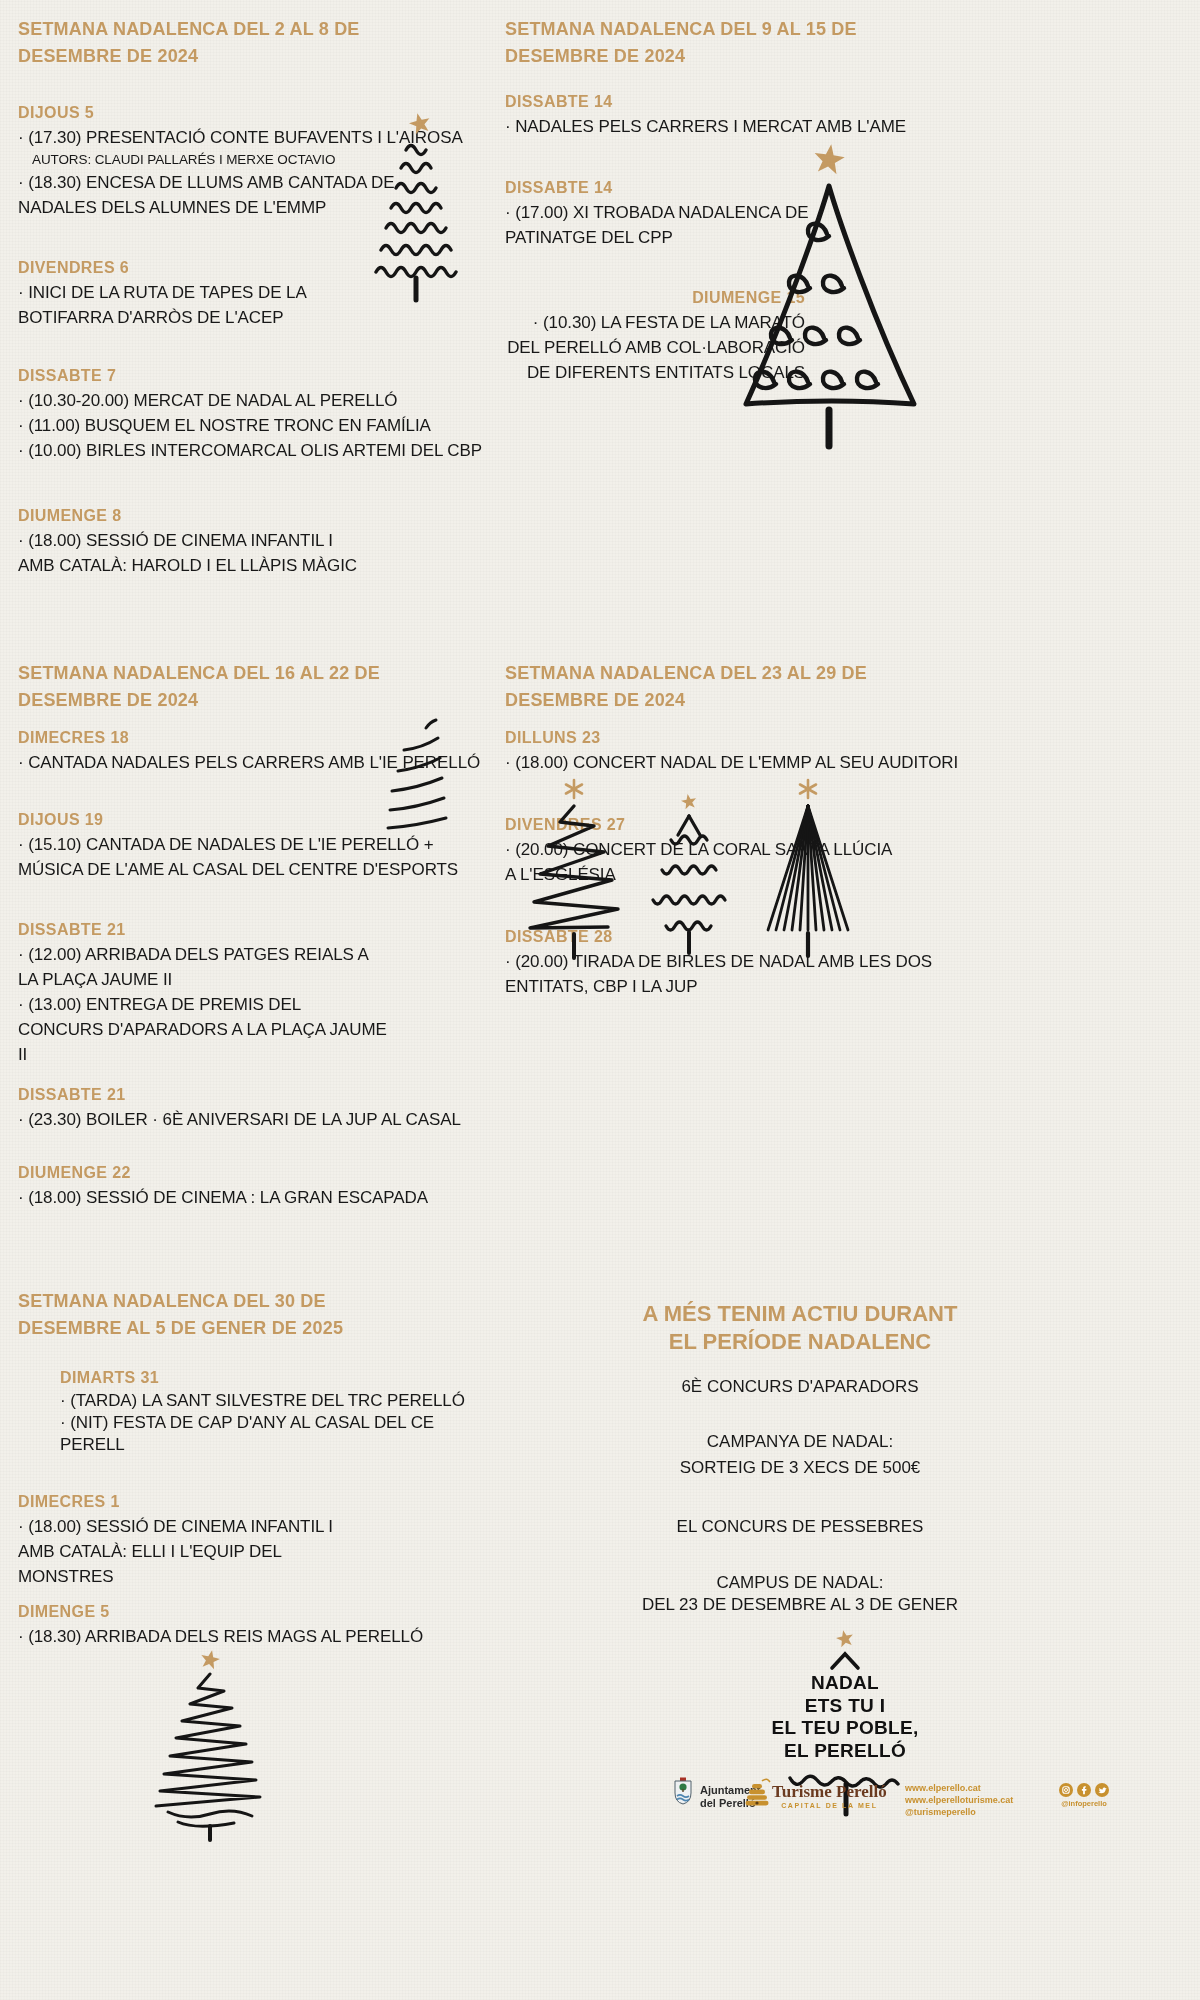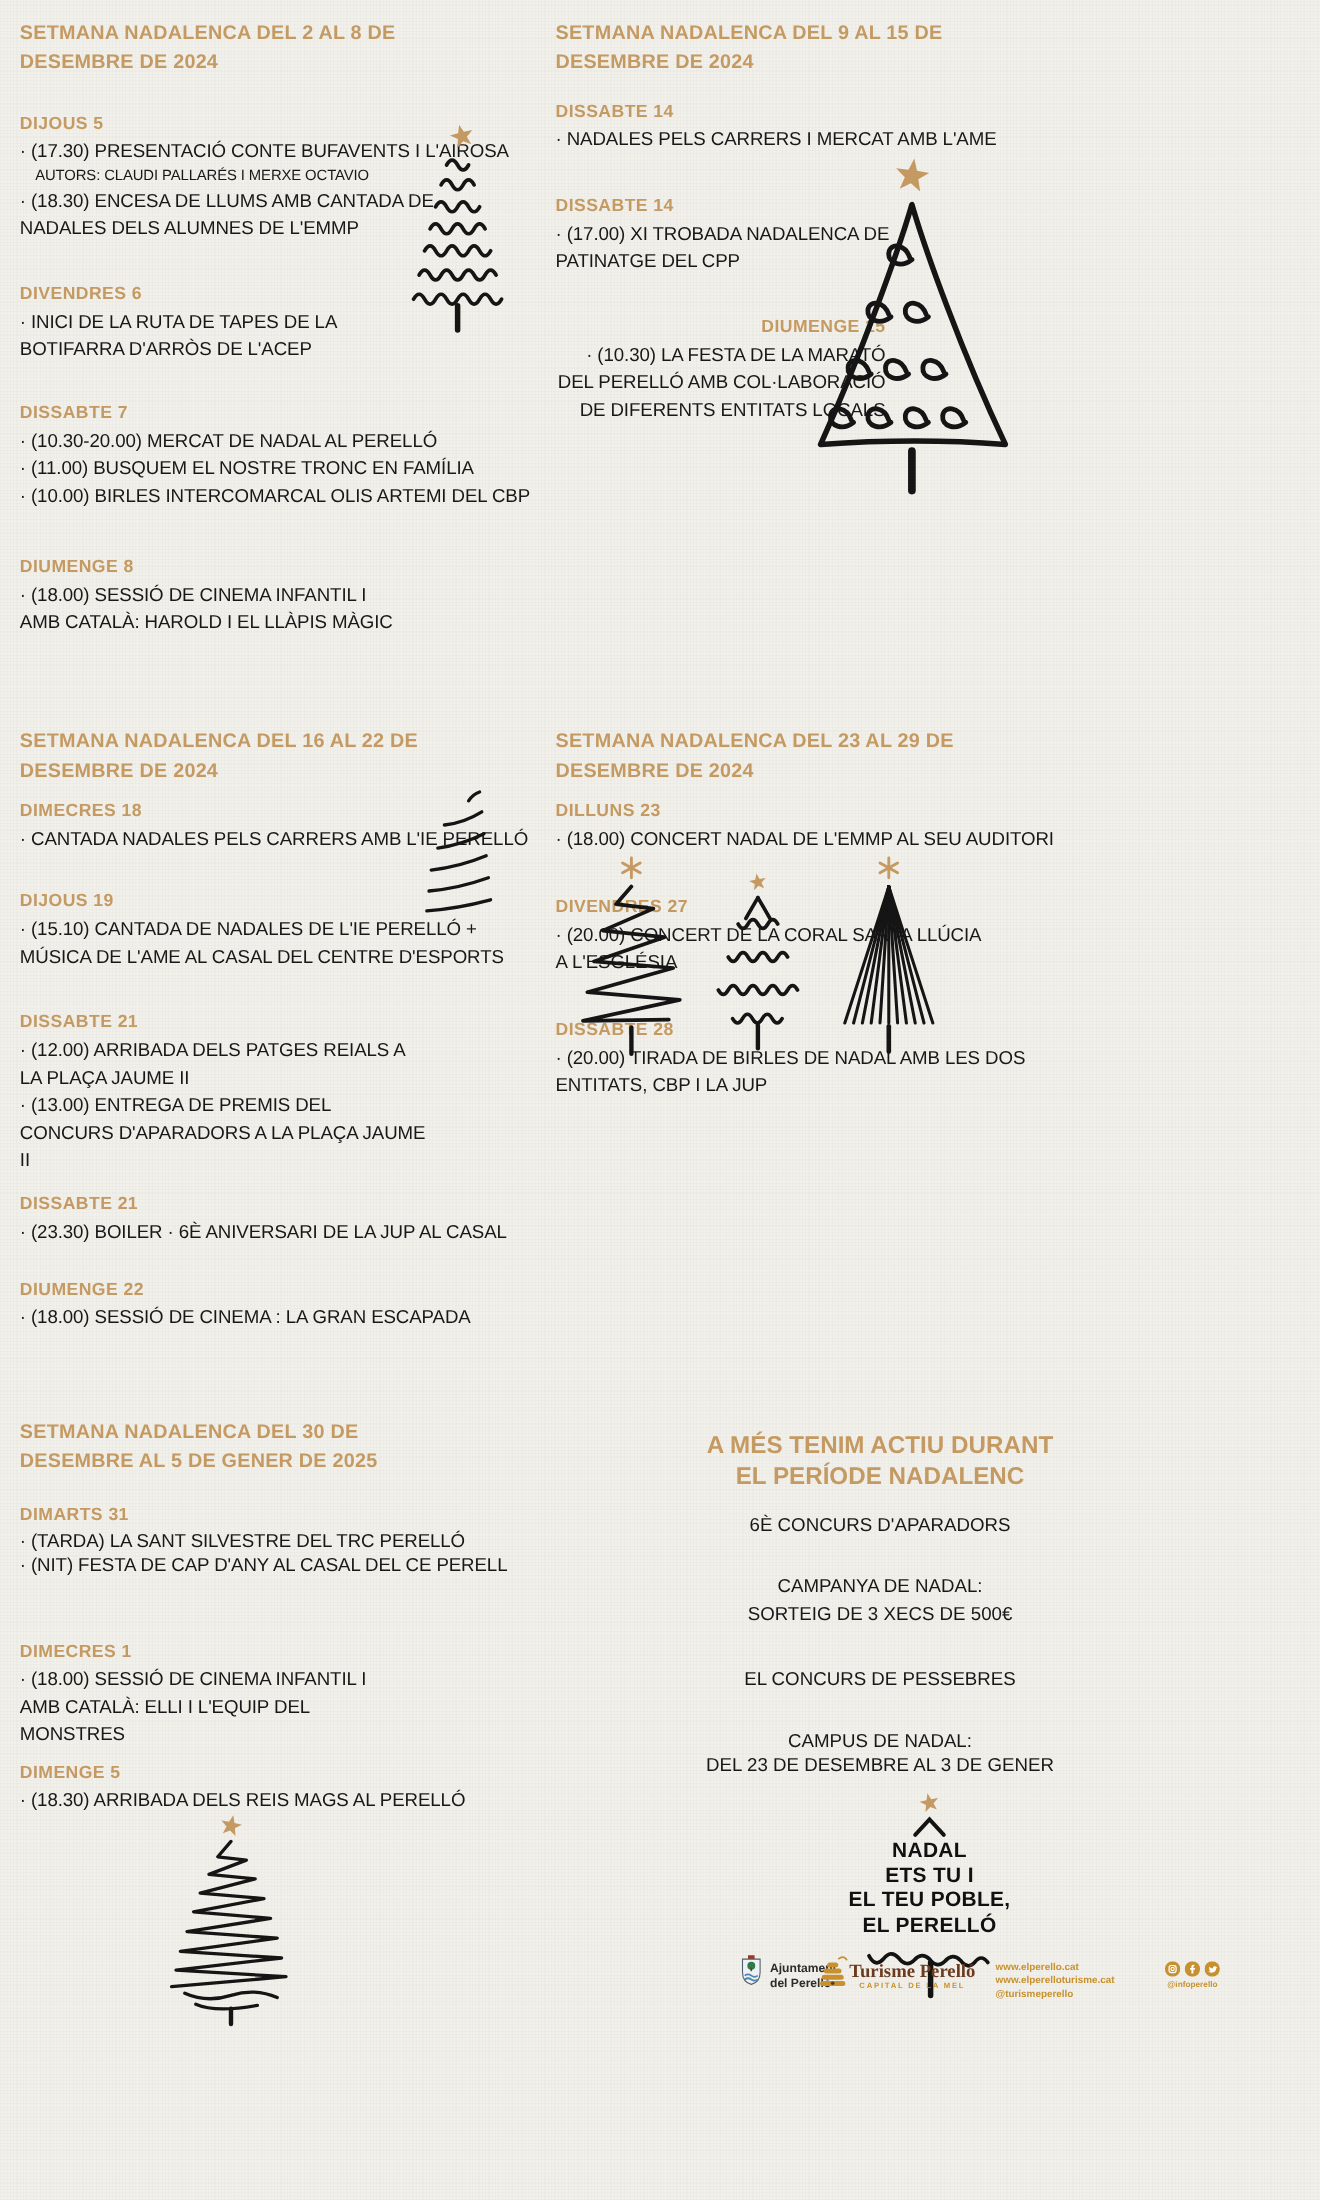--- a/index.html
+++ b/index.html
@@ -133,21 +133,21 @@
       <p class="day-label">DISSABTE 28</p>
       <p class="event" style="max-width:432px;">· (20.00) TIRADA DE BIRLES DE NADAL AMB LES DOS ENTITATS, CBP I LA JUP</p>
     </div>
   </div>
 
   <div class="section" style="left:18px;top:1288px;width:470px;height:400px;">
     <div class="title">
       <span>SETMANA NADALENCA DEL 30 DE</span>
       <span>DESEMBRE AL 5 DE GENER DE 2025</span>
     </div>
-    <div class="day" style="top:80px;">
+    <div class="day" style="top:80px;margin-left:42px;">
       <p class="day-label">DIMARTS 31</p>
       <p class="event tight">· (TARDA) LA SANT SILVESTRE DEL TRC PERELLÓ</p>
       <p class="event tight">· (NIT) FESTA DE CAP D'ANY AL CASAL DEL CE PERELL</p>
     </div>
     <div class="day" style="top:204px;">
       <p class="day-label">DIMECRES 1</p>
       <p class="event" style="max-width:342px;">· (18.00) SESSIÓ DE CINEMA INFANTIL I AMB CATALÀ: ELLI I L'EQUIP DEL MONSTRES</p>
     </div>
     <div class="day" style="top:314px;">
       <p class="day-label">DIMENGE 5</p>

